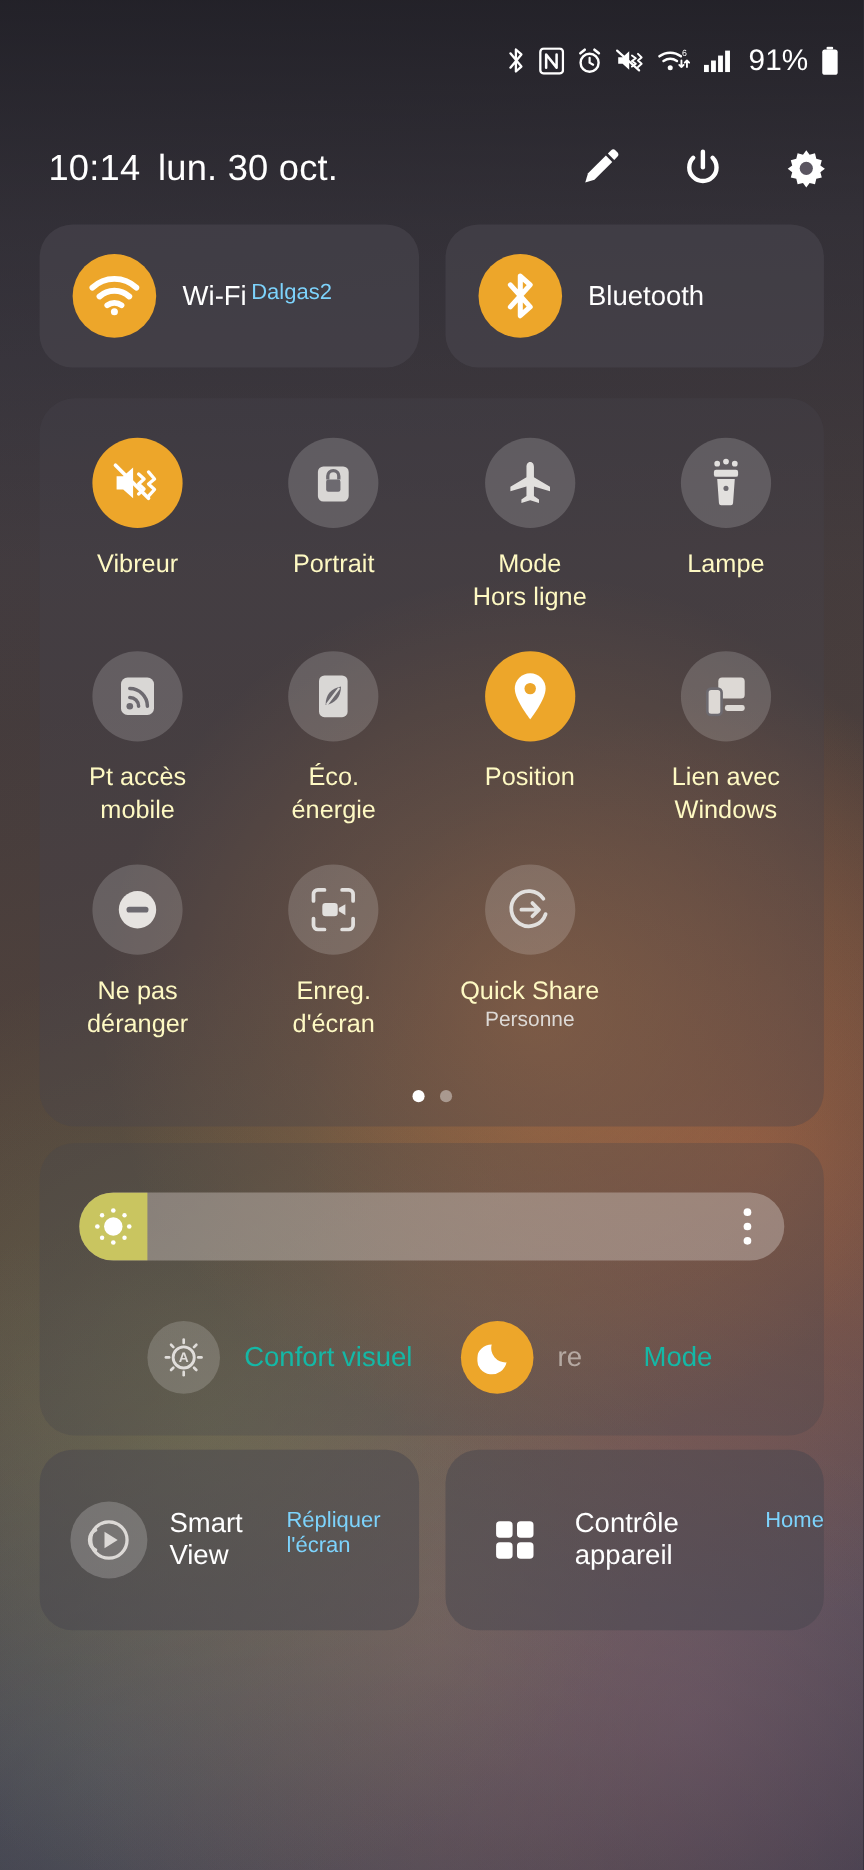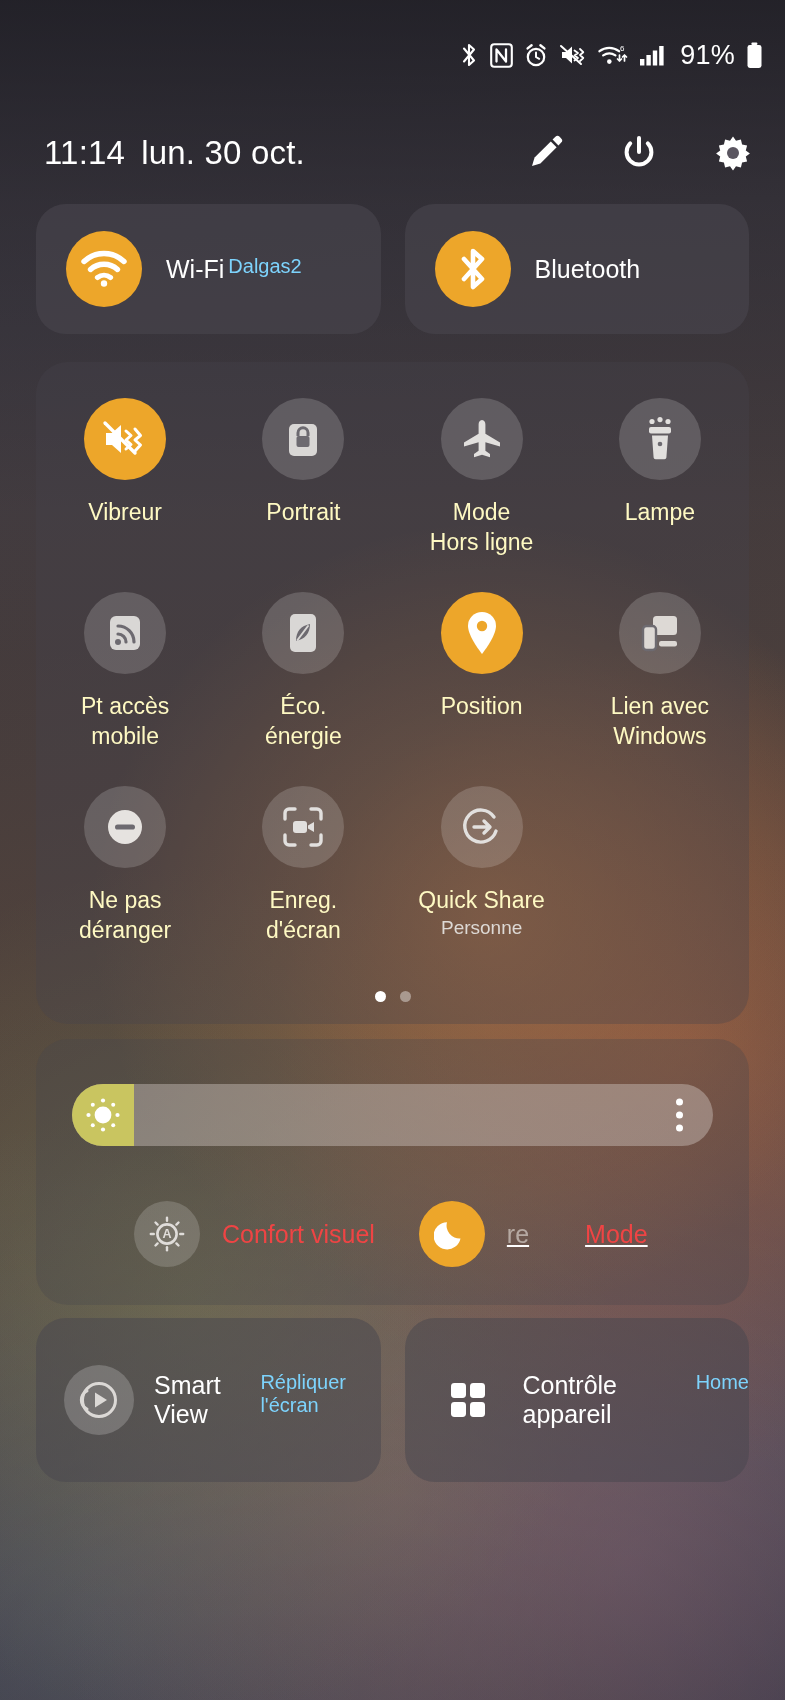--- a/index.html
+++ b/index.html
@@ -129,25 +129,25 @@
     position:absolute; right:30px; top:50%; transform:translateY(-50%);
     display:flex; flex-direction:column; gap:6px; align-items:center;
   }
   .slider-menu i{ width:7px; height:7px; border-radius:50%; background:#fff; display:block; }
   .brow{
     position:absolute; top:150px; left:0; right:0; height:90px;
     display:flex; align-items:center;
   }
   .bitem{ display:flex; align-items:center; gap:22px; }
   .bitem.left{ margin-left:98px; }
-  .bitem.right{ margin-left:44px;text-decoration:underline; }
+  .bitem.right{ margin-left:44px; }
   .bcirc{ width:66px; height:66px; border-radius:50%; display:flex; align-items:center; justify-content:center; flex:none; }
   .bcirc.on{ background:#eda62a; }
   .bcirc.off{ background:rgba(255,255,255,0.17); }
-  .blabel{ font-size:25px; color:#ef4444; white-space:nowrap; }
+  .blabel{ font-size:25px; color:#14b8a6; white-space:nowrap; }
   .blabel.faded{ color:rgba(240,236,232,0.55); }
 
   
   .botrow{
     position:absolute; top:1318px; left:36px; right:36px;
     display:flex; gap:24px;
   }
   .botrow .bigtile{ height:164px; background:rgba(72,70,78,0.52); padding-left:28px; gap:20px; }
   .botrow .circ{ width:70px; height:70px; }
 
@@ -209,21 +209,21 @@
     <span class="sb-ico">
       <svg width="17" height="27" viewBox="0 0 17 27">
           <rect x="5.4" y="0.5" width="6" height="2.6" rx="1" fill="#fff"></rect>
           <rect x="1.5" y="3" width="14" height="23" rx="2.4" fill="#fff"></rect>
         </svg>
     </span>
   </div>
 
   <div class="header">
     <div class="clock">
-      <span>11:14</span>
+      <span>10:14</span>
       <span>lun. 30 oct.</span>
     </div>
     <div class="hdr-actions">
       <div class="hdr-btn">
         <span>
           <svg width="40" height="40" viewBox="0 0 40 40">
               <path d="M7 33 L9.6 24.6 L25.8 8.4 L31.6 14.2 L15.4 30.4 z" fill="#fff"></path>
               <path d="M27.6 6.6 L33.4 12.4 L36.2 9.6 A3 3 0 0 0 36.2 5.4 L34.6 3.8 A3 3 0 0 0 30.4 3.8 z" fill="#fff"></path>
             </svg>
         </span>

